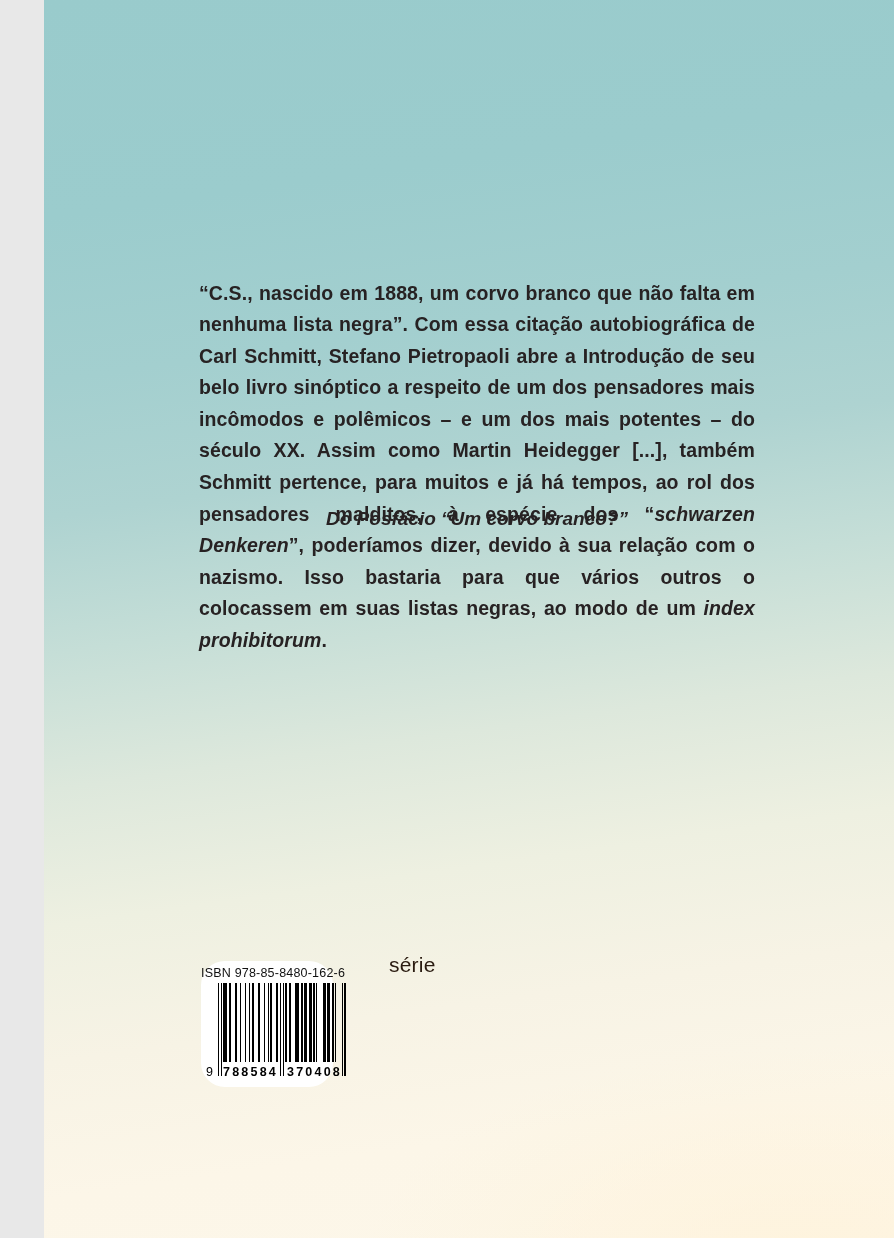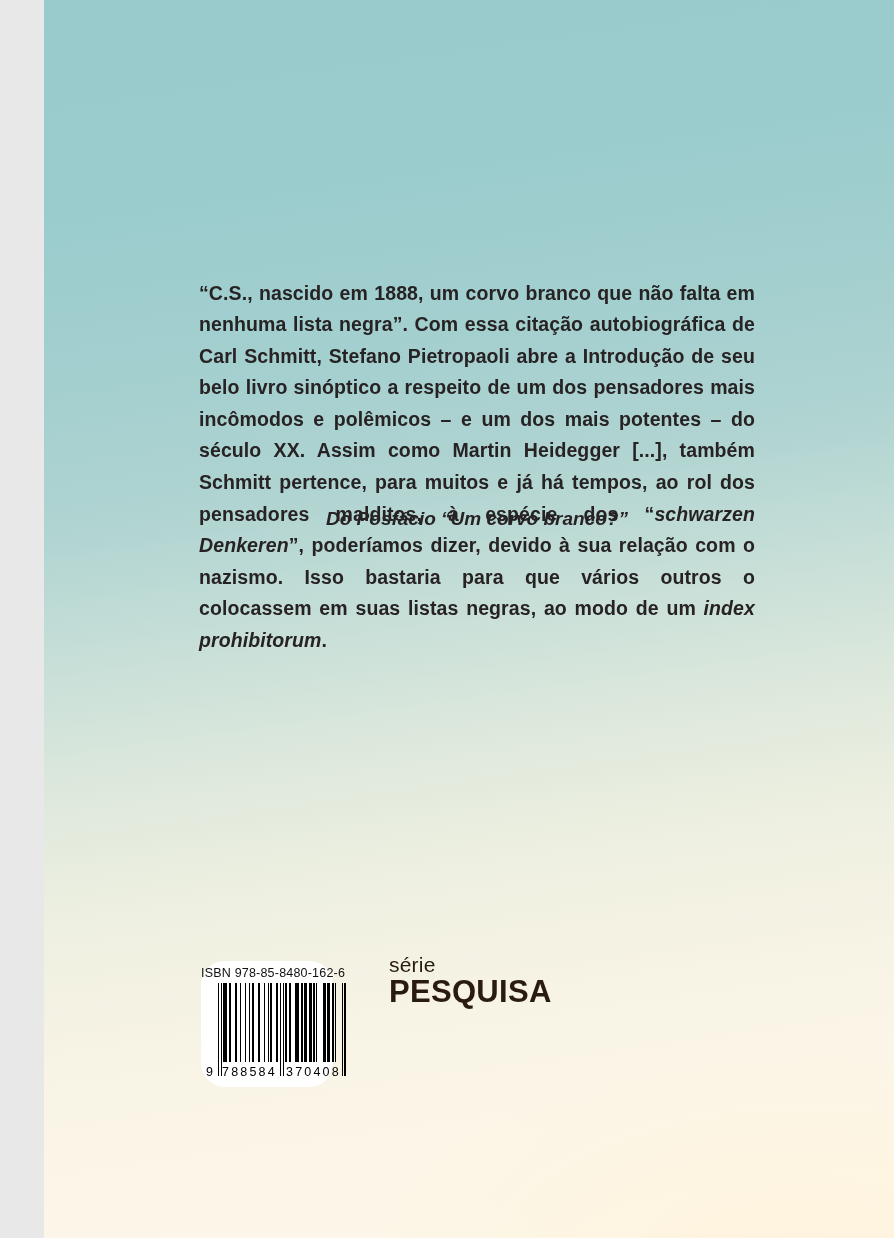--- a/index.html
+++ b/index.html
@@ -88,22 +88,24 @@
   .bc-tall  { height: 93px; }
   .bc-digit {
     position: absolute;
     bottom: 8px;
     font-size: 12.5px;
     color: #000000;
     line-height: 13px;
   }
   .bc-digit-9 { left: 5px; }
   .bc-group {
+    text-align: center;
     letter-spacing: 2.2px;
     white-space: nowrap;
+    font-weight: bold;
   }
   .bc-group-1 { left: 21px; width: 57px; }
   .bc-group-2 { left: 85px; width: 57px; }
 
   
   .series-block {
     position: absolute;
     left: 345px;
     top: 954px;
     color: #2a1b10;
@@ -229,16 +231,15 @@
         <div class="bc-module bc-tall"></div>
         <div class="bc-module bc-bar bc-tall"></div>
       </div>
     <span class="bc-digit bc-digit-9">9</span>
     <span class="bc-digit bc-group bc-group-1">788584</span>
     <span class="bc-digit bc-group bc-group-2">370408</span>
   </div>
 
   <div class="series-block">
     <div class="series-top">série</div>
-    <div class="series-main">PESQUISA</div>
   </div>
 
 </div>
 
 </body></html>

